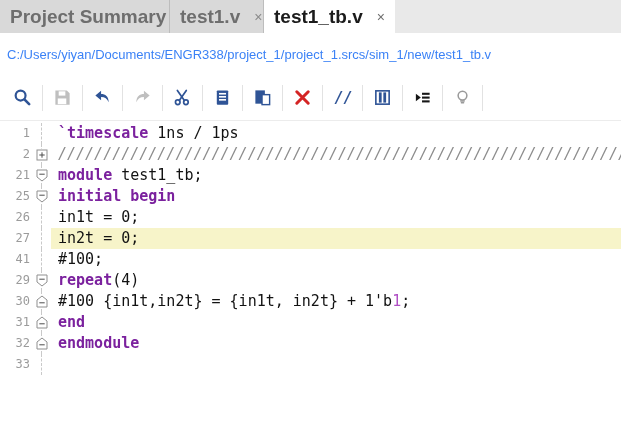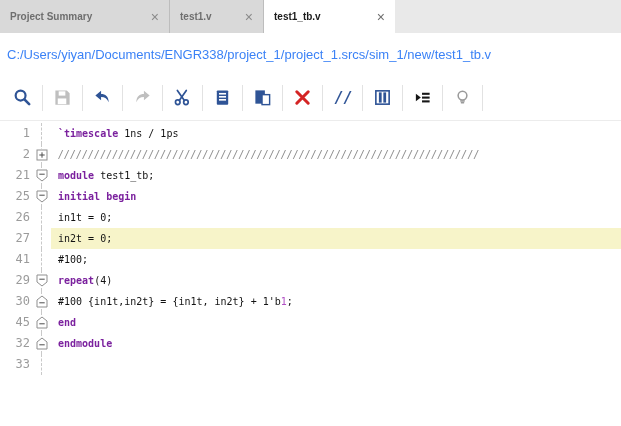--- a/index.html
+++ b/index.html
@@ -3,21 +3,21 @@
 <meta charset="utf-8">
 <style>
   html,body{margin:0;padding:0;background:#fff;}
   .window{width:621px;height:426px;overflow:hidden;background:#fff;
           font-family:"Liberation Sans",sans-serif;position:relative;box-sizing:border-box;}
 
   
   .tabbar{height:33px;background:#e9e9e9;display:flex;align-items:stretch;}
   .tab{display:flex;align-items:center;justify-content:space-between;box-sizing:border-box;
        padding:0 10px;background:#d9d9d9;border-right:1px solid #bdbdbd;cursor:default;}
-  .tab .tab-label{font-size:10px;font-weight:bold;color:#6e6e6e;white-space:nowrap;}
+  .tab .tab-label{font-size:19px;font-weight:bold;color:#6e6e6e;white-space:nowrap;}
   .tab .tab-close{font-size:14px;color:#8a8a8a;margin-left:14px;line-height:1;}
   .tab.active{background:#ffffff;border-right:none;}
   .tab.active .tab-label{color:#1b1b1b;}
   .tab.active .tab-close{color:#6e6e6e;}
   .tab.t1{width:170px;}
   .tab.t2{width:94px;}
   .tab.t3{width:131px;text-align:right;}
 
   
   .pathbar{height:42px;display:flex;align-items:center;padding-left:7px;background:#fff;}
@@ -31,21 +31,21 @@
   .sep{width:1px;height:26px;background:#e2e2e2;}
 
   
   .editor{position:relative;background:#fff;height:305px;overflow:hidden;padding-top:2px;}
   .row{display:flex;align-items:stretch;height:21px;line-height:21px;white-space:pre;}
   .lnum{width:30px;text-align:right;padding-right:3px;flex:none;
         font-family:"DejaVu Sans Mono",monospace;font-size:12px;color:var(--c-line_number,#9b9b9b);}
   .fold{width:18px;flex:none;position:relative;display:flex;align-items:center;justify-content:center;}
   .fold::before{content:"";position:absolute;left:8px;top:0;bottom:0;border-left:1px dashed #c9c9c9;}
   .fold svg{position:relative;z-index:1;background:#fff;}
-  .code{flex:1 0 auto;padding-left:7px;font-family:"DejaVu Sans Mono",monospace;font-size:10px;
+  .code{flex:1 0 auto;padding-left:7px;font-family:"DejaVu Sans Mono",monospace;font-size:15px;
         color:var(--c-plain,#121212);}
   .code.hl{background:var(--c-highlight,#f7f4c9);}
   .tok-keyword{color:var(--c-keyword,#7b219e);font-weight:bold;}
   .tok-type{color:var(--c-type,#c0274b);font-weight:bold;}
   .tok-literal{color:var(--c-literal,#b04fc4);}
   .tok-comment{color:var(--c-comment,#8c8c8c);font-style:italic;}
   .tok-plain{color:var(--c-plain,#121212);}
 </style>
 </head>
 <body>
@@ -205,21 +205,21 @@
       <div class="row"><span class="lnum">27</span><span class="fold"></span><span class="code hl"><span class="tok-plain">in2t = 0;</span></span></div>
       <div class="row"><span class="lnum">41</span><span class="fold"></span><span class="code"><span class="tok-plain">#100;</span></span></div>
       <div class="row"><span class="lnum">29</span><span class="fold"><svg width="12" height="13" viewBox="0 0 12 13">
             <path d="M1 1h10v7L6 12 1 8z" fill="#fff" stroke="#8f8f8f"></path>
             <line x1="3.3" y1="5.2" x2="8.7" y2="5.2" stroke="#4d4d4d"></line>
           </svg></span><span class="code"><span class="tok-keyword">repeat</span><span class="tok-plain">(4)</span></span></div>
       <div class="row"><span class="lnum">30</span><span class="fold"><svg width="12" height="13" viewBox="0 0 12 13">
             <path d="M1 5 6 1l5 4v7H1z" fill="#fff" stroke="#8f8f8f"></path>
             <line x1="3.3" y1="7.8" x2="8.7" y2="7.8" stroke="#4d4d4d"></line>
           </svg></span><span class="code"><span class="tok-plain">#100 {in1t,in2t} = {in1t, in2t} + 1'b</span><span class="tok-literal">1</span><span class="tok-plain">;</span></span></div>
-      <div class="row"><span class="lnum">45</span><span class="fold"><svg width="12" height="13" viewBox="0 0 12 13">
+      <div class="row"><span class="lnum">31</span><span class="fold"><svg width="12" height="13" viewBox="0 0 12 13">
             <path d="M1 5 6 1l5 4v7H1z" fill="#fff" stroke="#8f8f8f"></path>
             <line x1="3.3" y1="7.8" x2="8.7" y2="7.8" stroke="#4d4d4d"></line>
           </svg></span><span class="code"><span class="tok-keyword">end</span></span></div>
       <div class="row"><span class="lnum">32</span><span class="fold"><svg width="12" height="13" viewBox="0 0 12 13">
             <path d="M1 5 6 1l5 4v7H1z" fill="#fff" stroke="#8f8f8f"></path>
             <line x1="3.3" y1="7.8" x2="8.7" y2="7.8" stroke="#4d4d4d"></line>
           </svg></span><span class="code"><span class="tok-keyword">endmodule</span></span></div>
       <div class="row"><span class="lnum">33</span><span class="fold"></span><span class="code"></span></div>
     </div>
 

